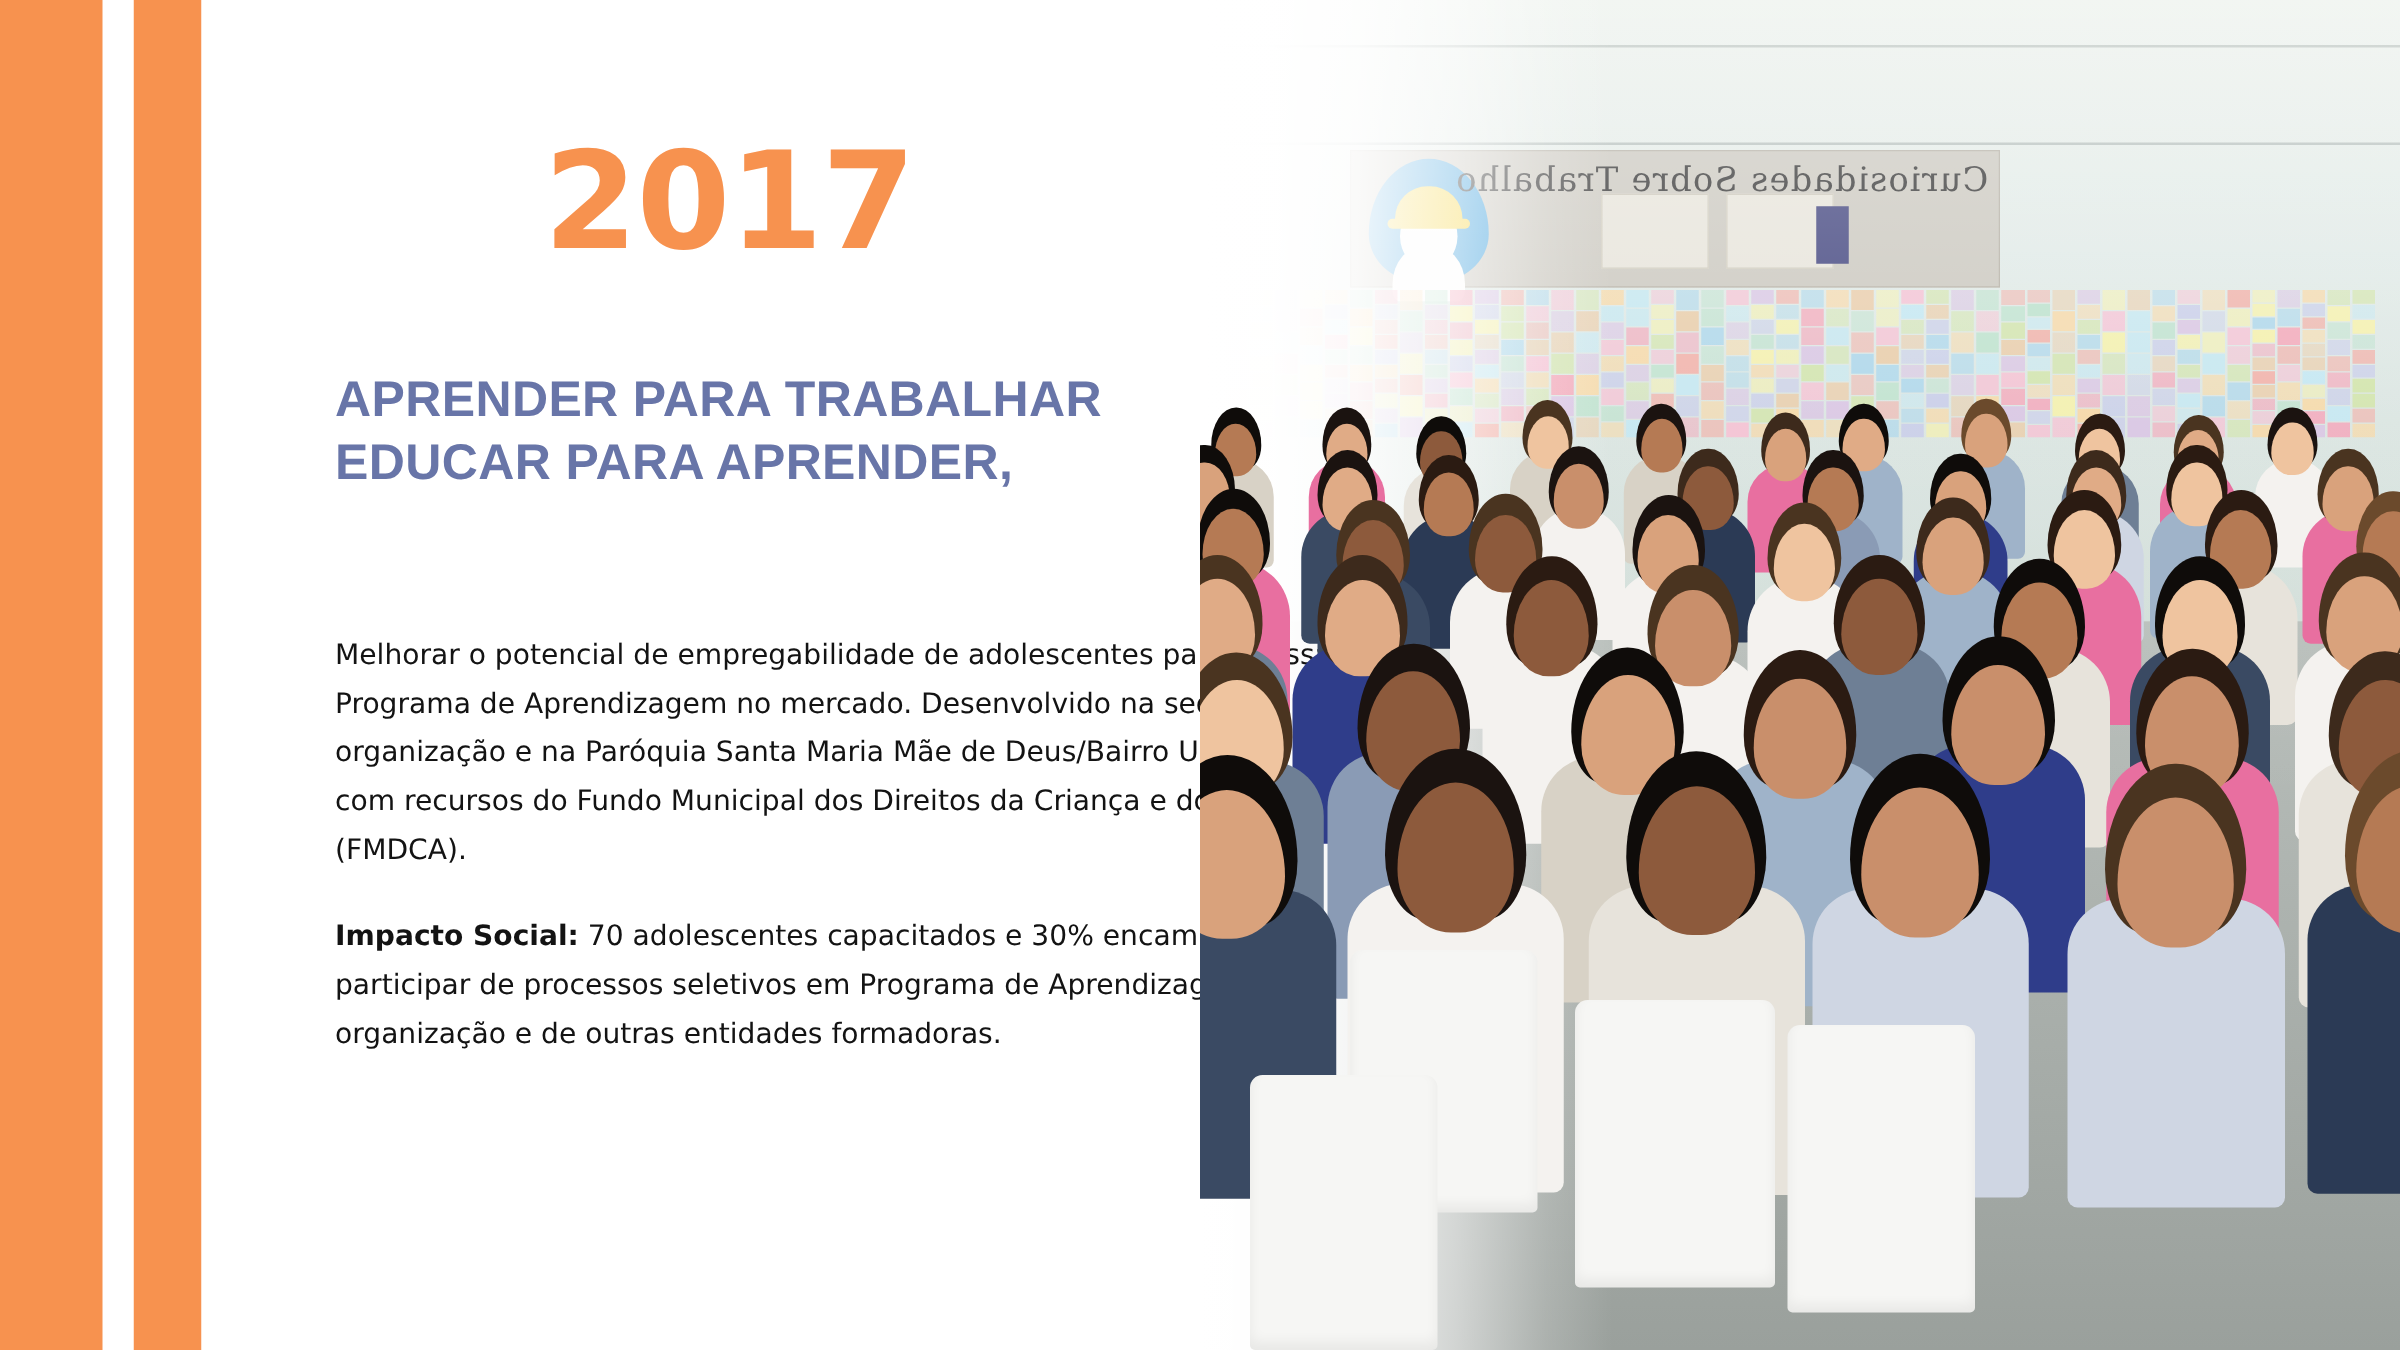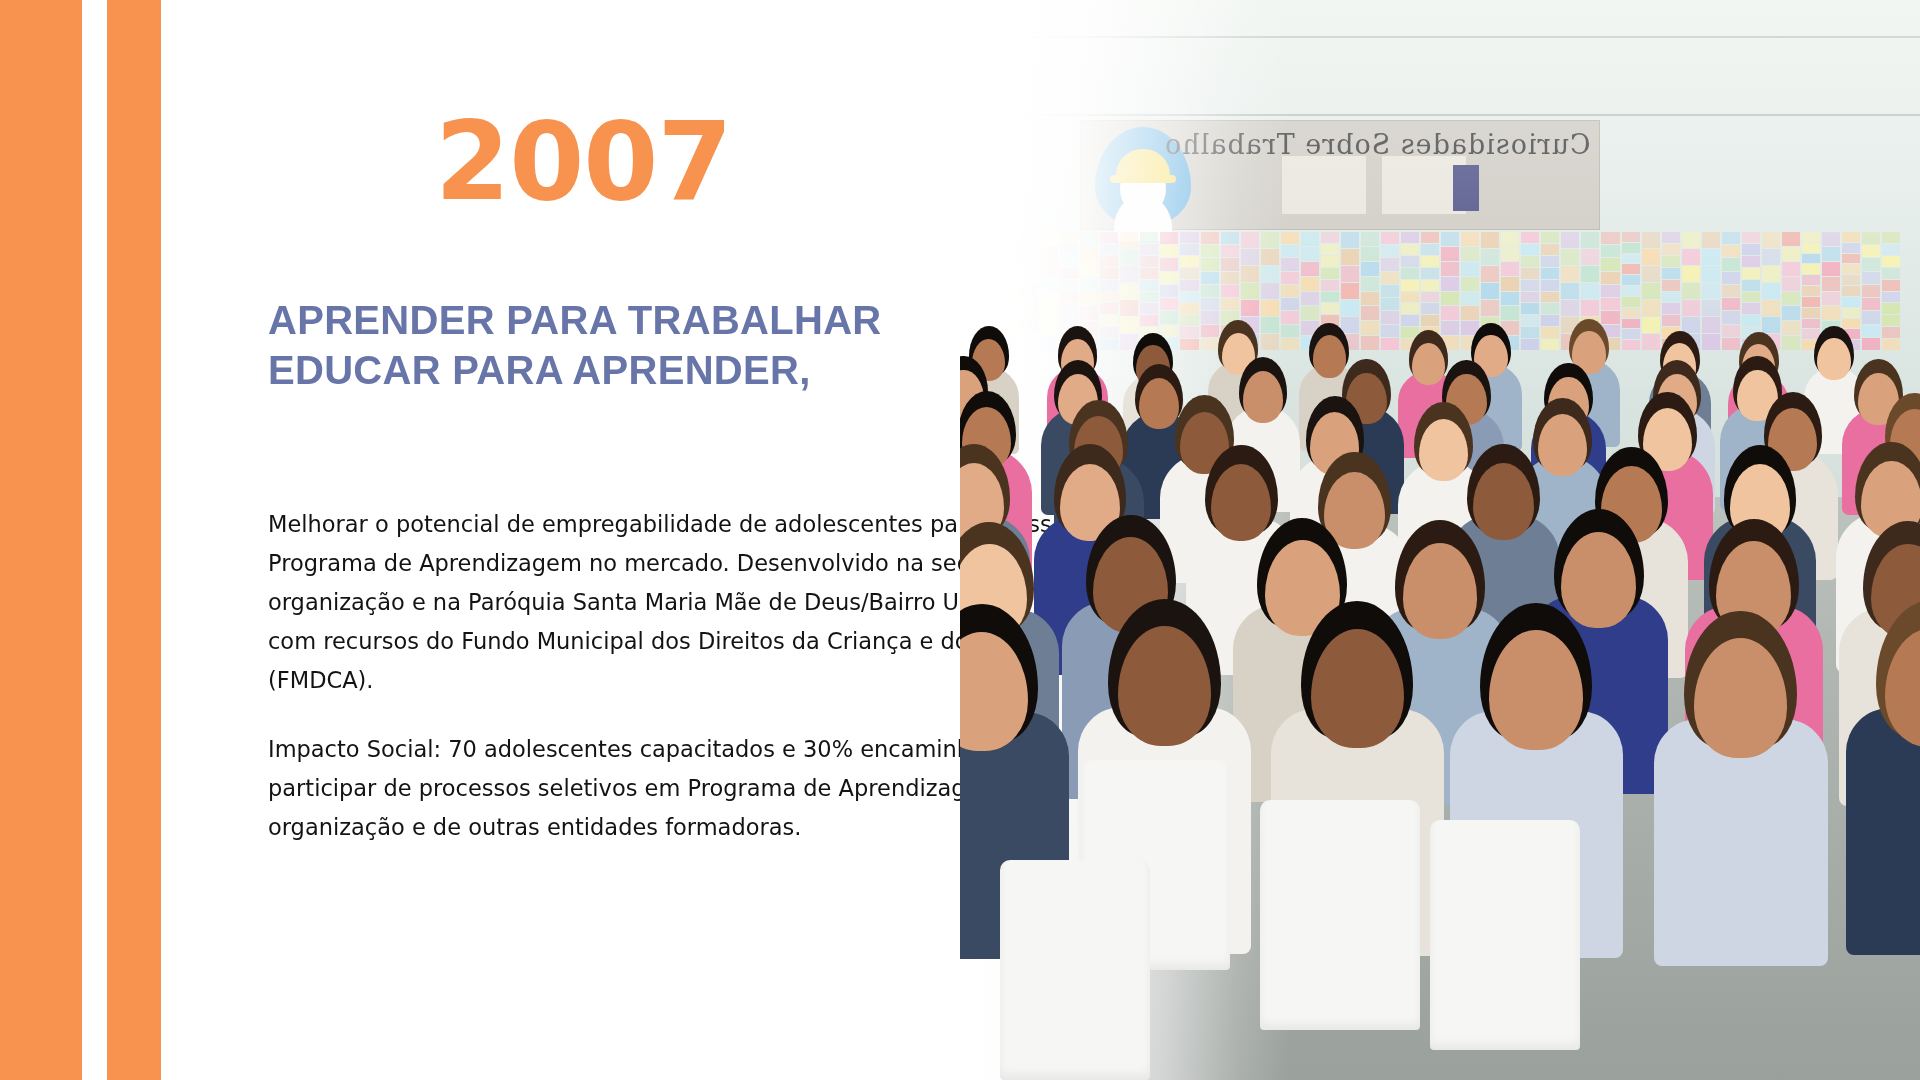--- a/index.html
+++ b/index.html
@@ -67,21 +67,21 @@
     top:505px;
     width:890px;
     font-family:"DejaVu Sans", sans-serif;
     font-size:22.5px;
     line-height:39px;
     color:#131313;
     font-weight:400;
   }
   #body-block p { margin:0; }
   #para-impact { margin-top:30px !important; }
-  .strong { font-weight:400;text-align:center; }
+  .strong { font-weight:700;text-align:center; }
 
   
   #photo {
     position:absolute;
     left:960px; top:0;
     width:960px; height:1080px;
     overflow:hidden;
     background:#cfd8d2;
   }
   #photo-inner {
@@ -1000,21 +1000,21 @@
         </div>
 
     </div>
 
     <div id="photo-haze"></div>
     <div id="photo-fade"></div>
   </div>
 
   <div id="content">
 
-    <div id="year">2007</div>
+    <div id="year">2017</div>
 
     <div id="headline">
       <span class="hl-line">APRENDER PARA TRABALHAR</span>
       <span class="hl-line">EDUCAR PARA APRENDER,</span>
     </div>
 
     <div id="body-block">
       <p id="para-desc">Melhorar o potencial de empregabilidade de adolescentes para acessarem Programa de Aprendizagem no mercado. Desenvolvido na sede da organização e na Paróquia Santa Maria Mãe de Deus/Bairro União. Financiado com recursos do Fundo Municipal dos Direitos da Criança e do Adolescente (FMDCA).</p>
       <p id="para-impact">
         <span class="strong">Impacto Social:</span><span> 70 adolescentes capacitados e 30% encaminhados para participar de processos seletivos em Programa de Aprendizagem da organização e de outras entidades formadoras.</span>

